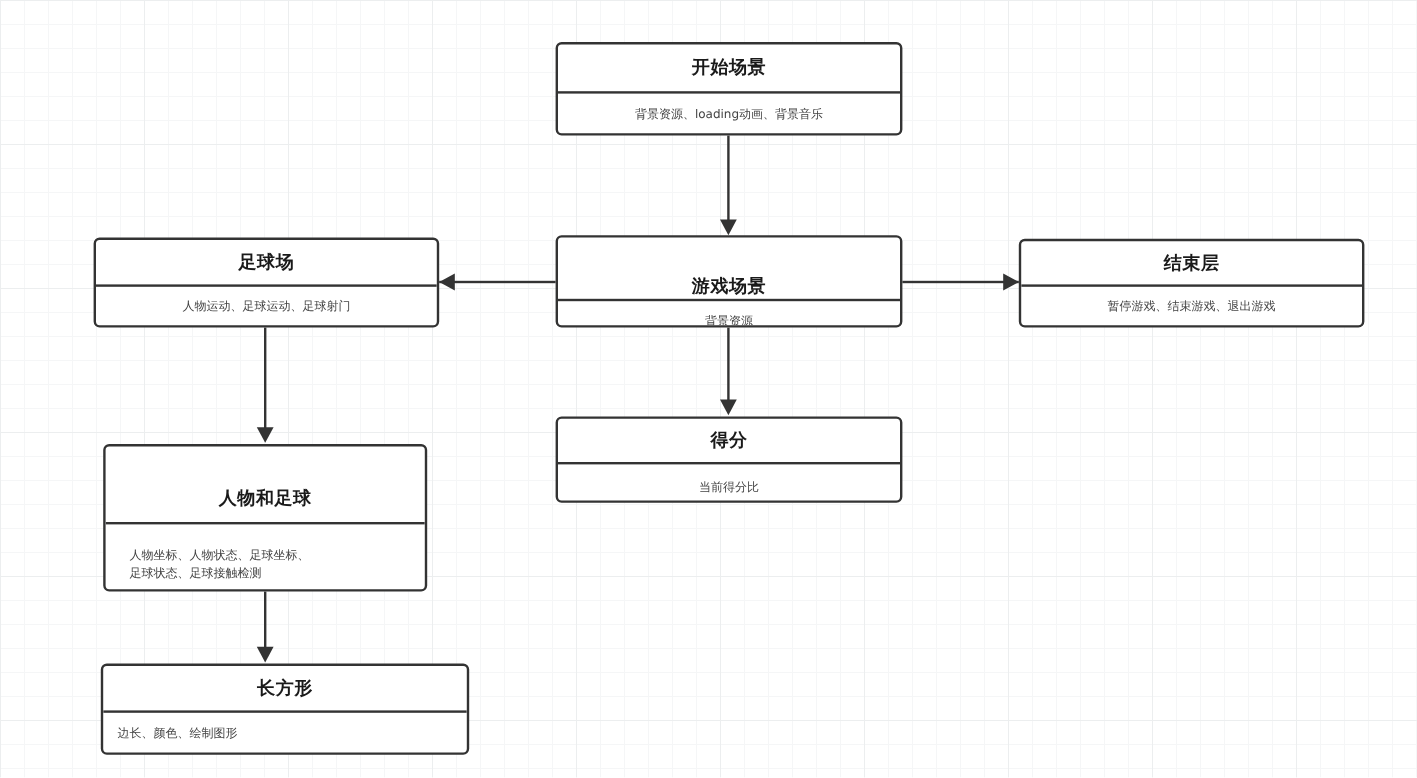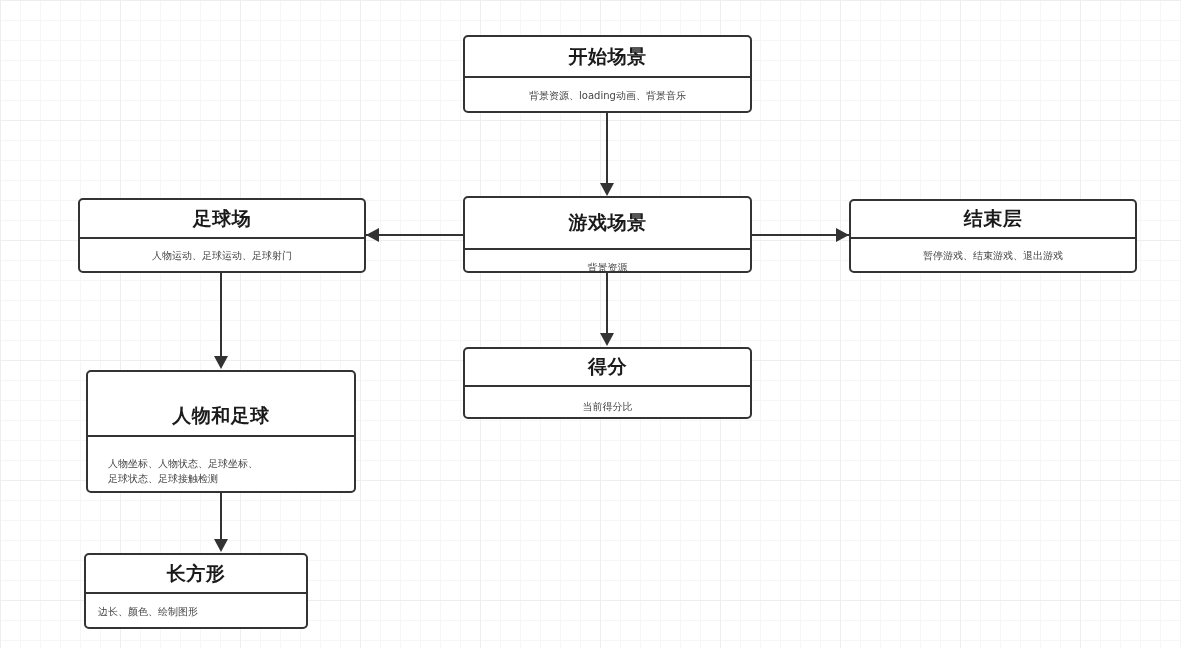--- a/index.html
+++ b/index.html
@@ -41,21 +41,21 @@
     border: 2px solid #333333;
     border-radius: 5px;
     overflow: hidden;
     z-index: 5;
   }
   .node-title {
     box-sizing: border-box;
     width: 100%;
     text-align: center;
     font-weight: bold;
-    font-size: 19px;
+    font-size: 15px;
     color: #1a1a1a;
     display: flex;
     align-items: center;
     justify-content: center;
     border-bottom: 2px solid #333333;
     letter-spacing: 0.5px;
   }
   .node-body {
     box-sizing: border-box;
     width: 100%;
@@ -131,21 +131,21 @@
 
   <div class="conn conn-v" style="left:220px; top:493px; height:47px;"></div>
   <div class="arrow arrow-down" style="left:214px; top:539px;"></div>
 
   <div class="node" style="left:463px; top:35px; width:289px; height:78px;">
     <div class="node-title" style="height:41px;">开始场景</div>
     <div class="node-body" style="height:35px;">背景资源、loading动画、背景音乐</div>
   </div>
 
   <div class="node" style="left:463px; top:196px; width:289px; height:77px;">
-    <div class="node-title" style="height:52px;">游戏场景</div>
+    <div class="node-title" style="height:24px;margin-top:29px;">游戏场景</div>
     <div class="node-body" style="height:35px;">背景资源</div>
   </div>
 
   <div class="node" style="left:849px; top:199px; width:288px; height:74px;">
     <div class="node-title" style="height:38px;">结束层</div>
     <div class="node-body" style="height:34px;">暂停游戏、结束游戏、退出游戏</div>
   </div>
 
   <div class="node" style="left:78px; top:198px; width:288px; height:75px;">
     <div class="node-title" style="height:39px;">足球场</div>
@@ -160,18 +160,18 @@
   <div class="node" style="left:86px; top:370px; width:270px; height:123px;">
     <div class="node-title" style="height:41px;margin-top:24px;">人物和足球</div>
     <div class="node-body multi" style="height:68px;padding-left:20px;">
       <div>
         <div>人物坐标、人物状态、足球坐标、</div>
         <div>足球状态、足球接触检测</div>
       </div>
     </div>
   </div>
 
-  <div class="node" style="left:84px; top:553px; width:224px; height:76px;">
+  <div class="node" style="left:84px; top:553px; width:307px; height:76px;">
     <div class="node-title" style="height:39px;">长方形</div>
     <div class="node-body left" style="height:35px;">边长、颜色、绘制图形</div>
   </div>
 
 </div>
 
 </body></html>

